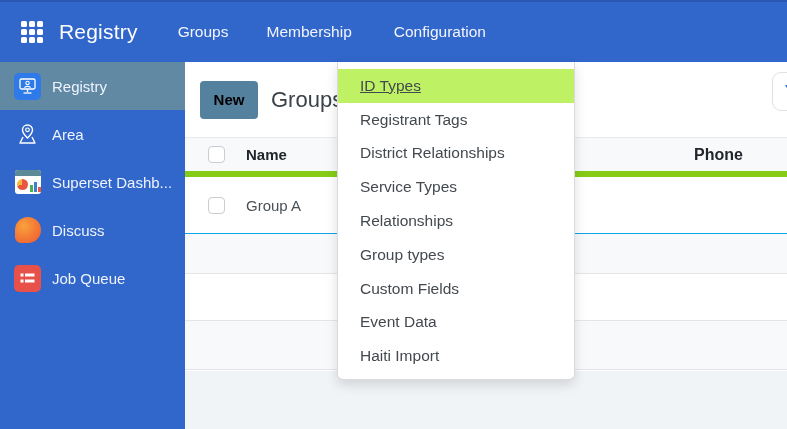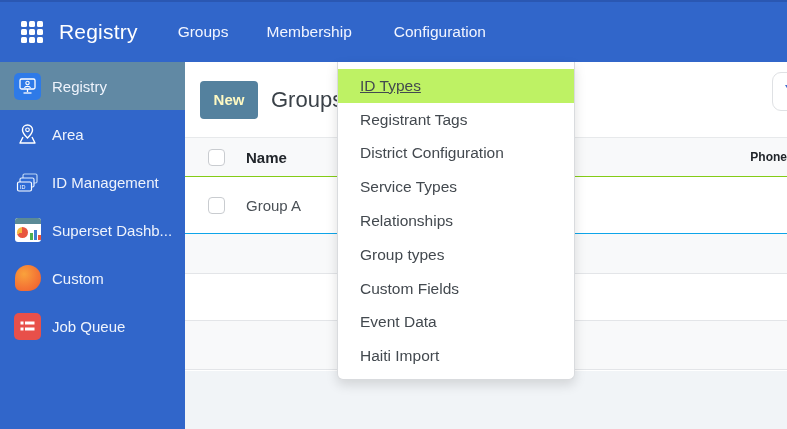--- a/index.html
+++ b/index.html
@@ -28,31 +28,31 @@
   .ic-superset { width:26px; height:24px; background:#fff; border-radius:3px; position:relative; overflow:hidden; }
   .ic-superset .bar { position:absolute; left:0; top:0; width:100%; height:6px; background:#5b8a96; }
   .ic-superset .pie { position:absolute; left:2px; top:9px; width:11px; height:11px; border-radius:50%; background:conic-gradient(#e8563f 0 70%, #f5b940 70% 100%); }
   .ic-superset .b1 { position:absolute; right:8px; bottom:2px; width:3px; height:7px; background:#4caf50; }
   .ic-superset .b2 { position:absolute; right:4px; bottom:2px; width:3px; height:10px; background:#3f7fd0; }
   .ic-superset .b3 { position:absolute; right:0px; bottom:2px; width:3px; height:5px; background:#e8563f; }
 
   
   .main { position:absolute; left:185px; top:62px; width:602px; height:367px; background:#fff; }
   .controlbar { position:absolute; left:0; top:0; width:602px; height:75px; background:#fff; display:flex; align-items:center; }
-  .new-btn { margin-left:15px; width:58px; height:38px; background:#54819e; color:#fef9c3; font-weight:bold; font-size:15px; border:none; border-radius:4px; cursor:pointer; font-family:"Liberation Sans",sans-serif; }
+  .new-btn { margin-left:15px; width:58px; height:38px; background:#54819e; color:#000000; font-weight:bold; font-size:15px; border:none; border-radius:4px; cursor:pointer; font-family:"Liberation Sans",sans-serif; }
   .page-title { font-size:22px; color:#3a4148; margin-left:13px; }
   .search-frag { position:absolute; left:587px; top:10px; width:70px; height:39px; background:#fff; border:1px solid #dfe1e4; border-radius:9px; display:flex; align-items:center; }
   .funnel { width:11px; height:13px; margin-left:12px; background:conic-gradient(#f0a23a 0 50%, #3f6fd0 50% 100%); clip-path:polygon(0 0,100% 0,60% 55%,60% 100%,40% 100%,40% 55%); }
 
   
-  .thead { position:absolute; left:0; top:75px; width:602px; height:40px; background:#f8f9fa; border-top:1px solid #e7e9eb; border-bottom:1px solid #84cc16; display:flex; align-items:center; }
+  .thead { position:absolute; left:0; top:75px; width:602px; height:40px; background:#f8f9fa; border-top:1px solid #e7e9eb; border-bottom:6px solid #84cc16; display:flex; align-items:center; }
   .trow  { position:absolute; left:0; top:115px; width:602px; height:57px; background:#fff; border-bottom:1px solid #0ea5e9; display:flex; align-items:center; }
   .cb { width:17px; height:17px; border:1px solid #c9ccd0; border-radius:4px; background:#fff; margin-left:23px; flex:0 0 17px; cursor:pointer; }
   .th-name { font-size:15px; font-weight:bold; color:#22262b; margin-left:21px; flex:1; }
-  .th-phone { font-size:12px; font-weight:bold; color:#22262b; width:200px; text-align:right; }
+  .th-phone { font-size:16px; font-weight:bold; color:#22262b; width:200px; text-align:right; padding-right:44px; }
   .td-name { font-size:15px; color:#4a5056; margin-left:21px; flex:1; }
   .stripe1 { position:absolute; left:0; top:172px; width:602px; height:40px; background:#f8f9fa; border-bottom:1px solid #e3e5e8; }
   .stripe2 { position:absolute; left:0; top:213px; width:602px; height:46px; background:#fff; border-bottom:1px solid #e3e5e8; }
   .stripe3 { position:absolute; left:0; top:259px; width:602px; height:49px; background:#f8f9fa; border-bottom:1px solid #e3e5e8; }
   .belowbg { position:absolute; left:0; top:309px; width:602px; height:58px; background:#f1f4f7; }
 
   
   .dropdown { position:absolute; left:337px; top:62px; width:238px; background:#fff; border:1px solid #d9dbde; border-top:none; border-radius:0 0 6px 6px; box-shadow:0 5px 12px rgba(0,0,0,.13); padding:7px 0 6px 0; z-index:40; }
   .menu-item { height:33.8px; display:flex; align-items:center; padding-left:22px; font-size:15.5px; color:#43494f; cursor:pointer; white-space:nowrap; }
   .menu-item.hl { background:#bef264;text-decoration:underline; }
@@ -104,51 +104,40 @@
         <svg width="25" height="25" viewBox="0 0 25 25">
           <path d="M12.5 3 C9.6 3 7.5 5.2 7.5 7.9 C7.5 11 12.5 16 12.5 16 C12.5 16 17.5 11 17.5 7.9 C17.5 5.2 15.4 3 12.5 3 Z" fill="none" stroke="#fff" stroke-width="1.4"></path>
           <circle cx="12.5" cy="7.8" r="1.8" fill="none" stroke="#fff" stroke-width="1.2"></circle>
           <path d="M8 15 L5 21 L20 21 L17 15" fill="none" stroke="#fff" stroke-width="1.4" stroke-linejoin="round"></path>
         </svg>
       </span>
       <span class="lbl">Area</span>
     </div>
 
 
-    <div class="side-item">
-      <span class="ic">
-        <svg width="26" height="26" viewBox="0 0 26 26">
-          <rect x="8" y="5" width="14" height="9" rx="1.5" fill="none" stroke="#bcd6f5" stroke-width="1.2"></rect>
-          <rect x="5" y="9" width="14" height="9" rx="1.5" fill="#2e6bd6" stroke="#e3efff" stroke-width="1.2"></rect>
-          <rect x="2.5" y="13" width="14" height="9" rx="1.5" fill="#2e6bd6" stroke="#fff" stroke-width="1.2"></rect>
-          <text x="5" y="20.3" font-size="5.5" fill="#fff" font-family="Liberation Sans,sans-serif">ID</text>
-        </svg>
-      </span>
-      <span class="lbl">ID Management</span>
-    </div>
 
 
     <div class="side-item">
       <span class="ic">
         <span class="ic-superset">
           <span class="bar"></span>
             <span class="pie"></span>
             <span class="b1"></span>
             <span class="b2"></span>
             <span class="b3"></span>
         </span>
       </span>
       <span class="lbl">Superset Dashb...</span>
     </div>
 
     <div class="side-item">
       <span class="ic">
           <span class="ic-discuss"></span>
         </span>
-      <span class="lbl">Custom</span>
+      <span class="lbl">Discuss</span>
     </div>
 
     <div class="side-item">
       <span class="ic">
         <span class="icbg icbg-red">
           <svg width="17" height="17" viewBox="0 0 17 17">
             <rect x="1.5" y="3.5" width="3" height="3" fill="#fff"></rect>
             <rect x="6" y="3.5" width="9.5" height="3" fill="#fff"></rect>
             <rect x="1.5" y="9.5" width="3" height="3" fill="#fff"></rect>
             <rect x="6" y="9.5" width="9.5" height="3" fill="#fff"></rect>
@@ -183,21 +172,21 @@
 
     <div class="stripe1"></div>
     <div class="stripe2"></div>
     <div class="stripe3"></div>
     <div class="belowbg"></div>
   </div>
 
   <div class="dropdown">
     <div class="menu-item hl">ID Types</div>
     <div class="menu-item">Registrant Tags</div>
-    <div class="menu-item">District Configuration</div>
+    <div class="menu-item">District Relationships</div>
     <div class="menu-item">Service Types</div>
     <div class="menu-item">Relationships</div>
     <div class="menu-item">Group types</div>
     <div class="menu-item">Custom Fields</div>
     <div class="menu-item">Event Data</div>
     <div class="menu-item">Haiti Import</div>
   </div>
 
 </div>
 

